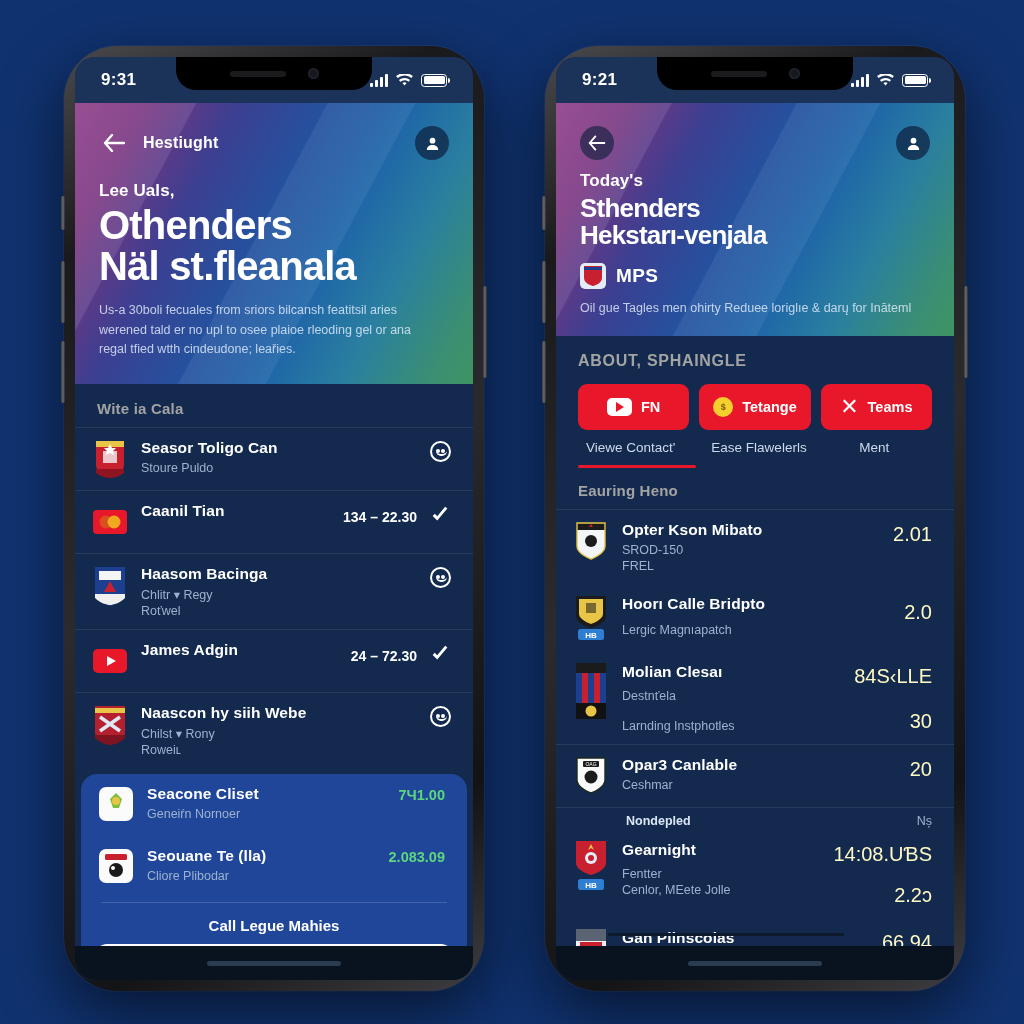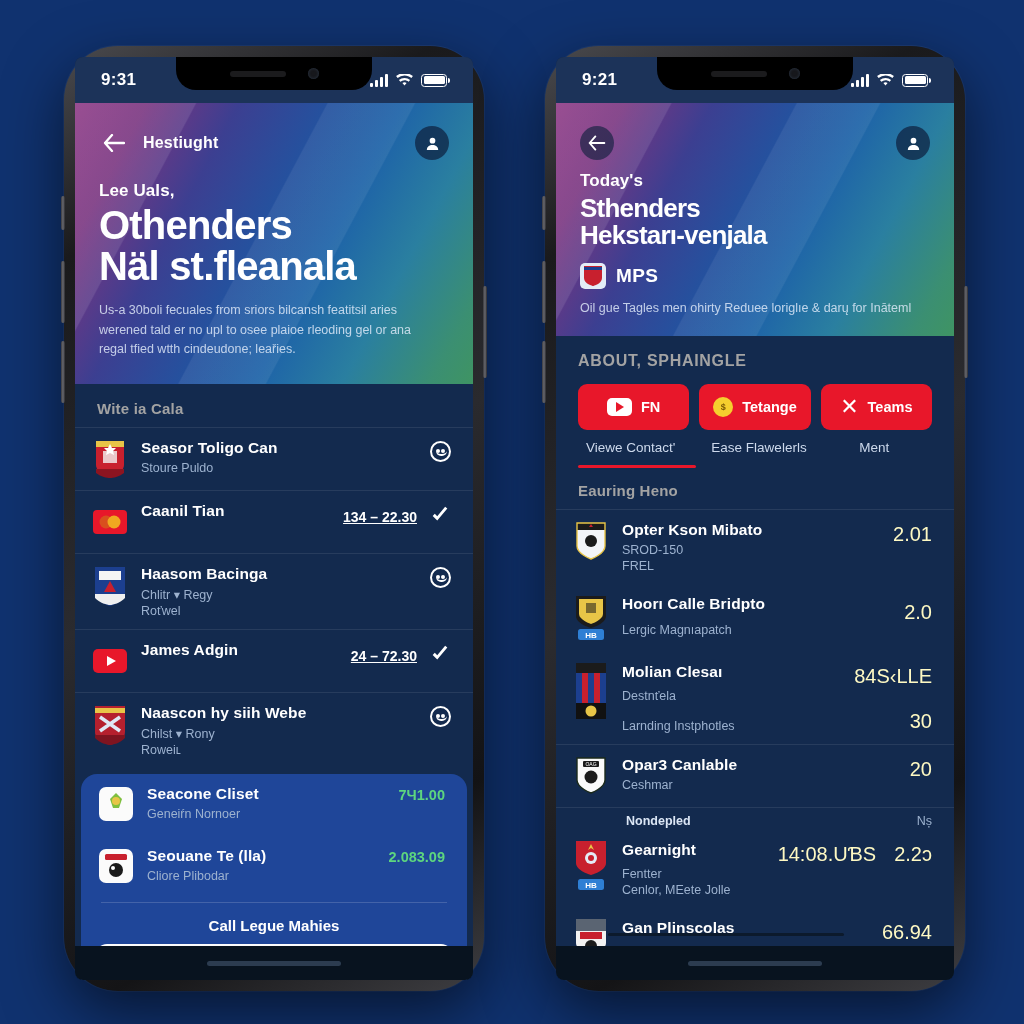--- a/index.html
+++ b/index.html
@@ -20,21 +20,21 @@
     background: linear-gradient(150deg,#4a4a4e 0%, #1a1a1c 18%, #2b2b2f 50%, #141416 82%, #3e3e42 100%);
     padding: 11px;
     box-shadow: 0 22px 60px rgba(0,0,0,.55), 0 0 0 1px rgba(255,255,255,.05);
   }
   .phone.left  { left: 64px;  top: 46px; width: 420px; height: 945px; }
   .phone.right { left: 545px; top: 46px; width: 420px; height: 945px; }
 
   .screen {
     position: relative;
     width: 100%; height: 100%;
-    border-radius: 8px;
+    border-radius: 20px;
     overflow: hidden;
     background: #14294d;
   }
 
   
   .sbtn { position:absolute; background: linear-gradient(90deg,#3a3a3e,#6a6a70,#2a2a2e); border-radius:2px; }
   .phone.left .sbtn.a { left:-3px; top:150px; width:4px; height:34px; }
   .phone.left .sbtn.b { left:-3px; top:215px; width:4px; height:62px; }
   .phone.left .sbtn.c { left:-3px; top:295px; width:4px; height:62px; }
   .phone.left .sbtn.d { right:-3px; top:240px; width:4px; height:92px; }
@@ -145,21 +145,21 @@
     border-top: 1px solid rgba(255,255,255,.085);
     position: relative;
   }
   .row:first-of-type { border-top: 1px solid rgba(255,255,255,.085); }
   .row .ico { width: 34px; height: 40px; flex: 0 0 34px; position:relative; }
   .row .txt { flex: 1; min-width: 0; }
   .row .name { color:#fff; font-size: 15.5px; font-weight: bold; letter-spacing:.1px; }
   .row .sub  { color: #9db2cf; font-size: 12.5px; margin-top: 4px; }
   .row .sub2 { color: #9db2cf; font-size: 12.5px; margin-top: 2px; }
   .row .meta { display:flex; align-items:center; gap: 12px; padding-top: 2px; }
-  .row .score { color:#fff; font-size: 14px; font-weight: bold; white-space:nowrap;text-decoration:underline; }
+  .row .score { color:#fff; font-size: 14px; font-weight: bold; white-space:nowrap; }
   .row .val   { color:#5dd67f; font-size: 14.5px; font-weight: bold; white-space:nowrap; }
   .row .valw  { color:#fef9c3; font-size: 20px; font-weight: normal; white-space:nowrap; }
 
   .tick svg { width: 22px; height: 22px; fill:#fff; }
   .reload { width: 21px; height: 21px; border:2px solid #fff; border-radius:50%; position:relative; }
   .reload::before { content:""; position:absolute; left:4px; top:6px; width:4px; height:4px; border-radius:50%; background:#fff; }
   .reload::after  { content:""; position:absolute; right:4px; top:6px; width:4px; height:4px; border-radius:50%; background:#fff; }
   .reload i { position:absolute; left:4px; bottom:4px; width:11px; height:5px; border-bottom:2px solid #fff; border-radius:0 0 8px 8px; }
 
   
@@ -638,21 +638,21 @@
               <circle cx="17" cy="17" r="3" fill="#c8202e"></circle>
               <rect x="4" y="38" width="26" height="11" rx="2.5" fill="#2e7fd4"></rect>
               <text x="17" y="46.5" font-size="8" font-weight="bold" fill="#fff" text-anchor="middle" font-family="Liberation Sans">HB</text>
             </svg>
           </div>
           <div class="txt">
             <div class="name">Gearnight</div>
             <div class="sub" style="margin-top:8px">Fentter</div>
             <div class="sub2">Cenlor, ΜEete Jolle</div>
           </div>
-          <div class="meta" style="align-items:flex-end;gap:18px">
+          <div class="meta" style="flex-direction:column;align-items:flex-end;gap:18px">
             <span class="valw">14:08.UƁS</span>
             <span class="valw">2.2ɔ</span>
           </div>
         </div>
 
         <div class="row" style="border-top:none">
           <div class="ico">
             <svg viewBox="0 0 34 40" width="34" height="40">
               <rect x="2" y="0" width="30" height="12" fill="#5a6472"></rect>
               <path d="M2 12h30v12c0 8-15 12-15 12S2 32 2 24z" fill="#f2f2f2"></path>

